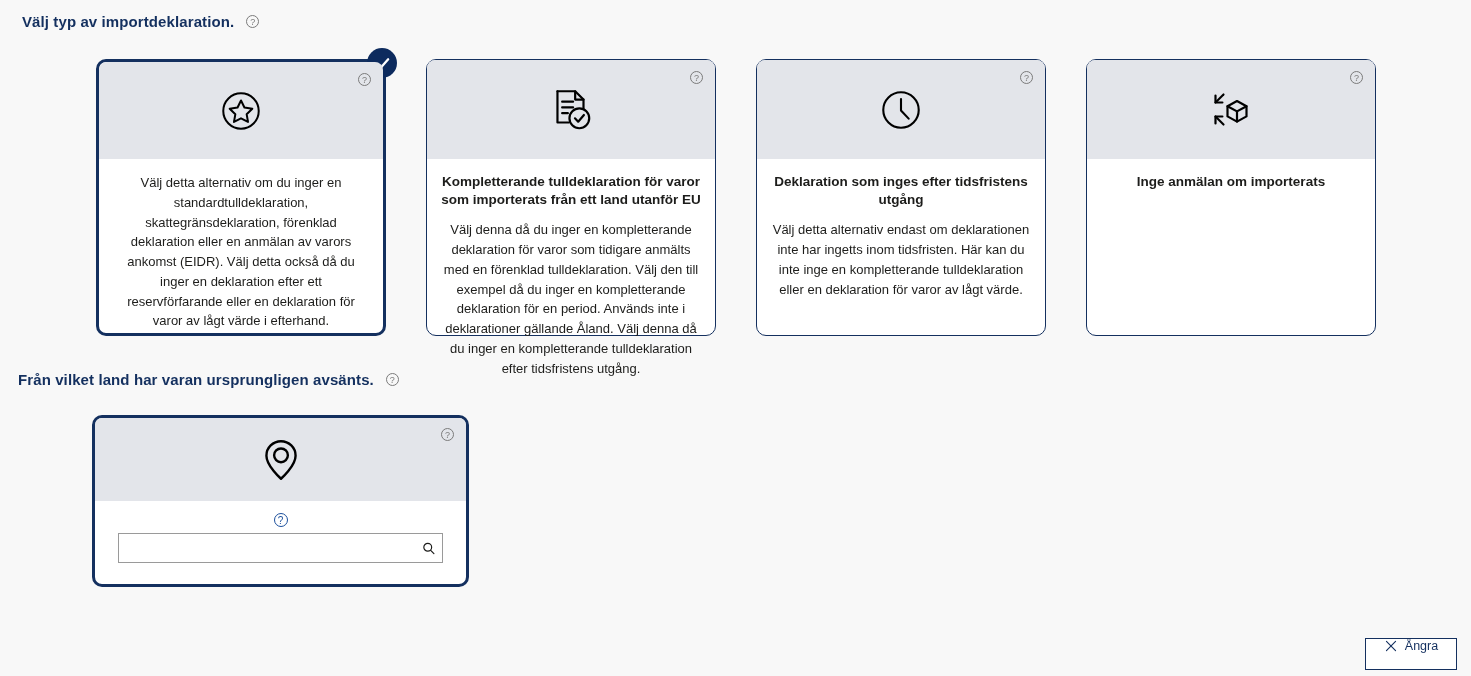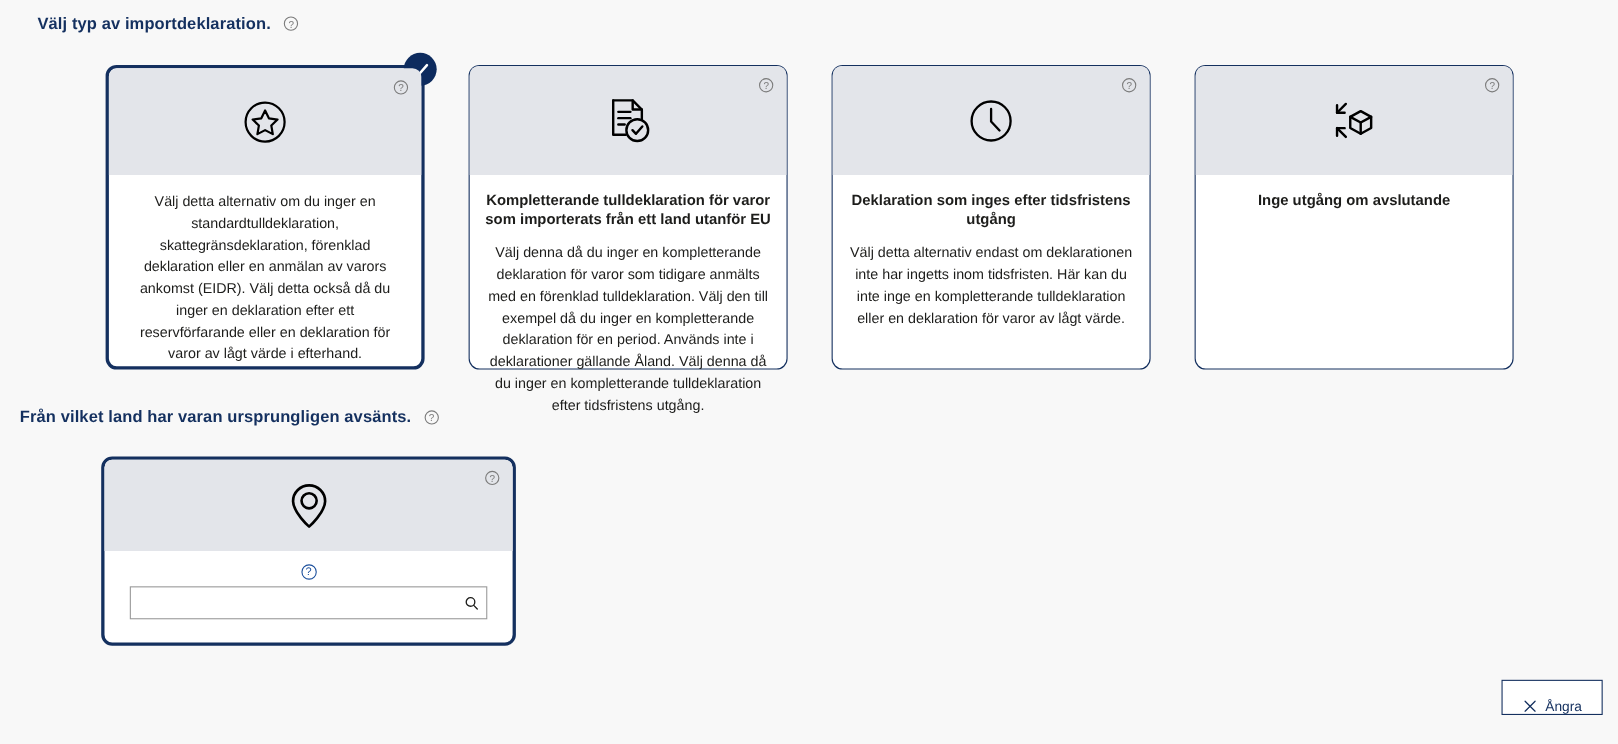--- a/index.html
+++ b/index.html
@@ -19,21 +19,21 @@
   
   .section-heading {
     display: flex;
     align-items: center;
     gap: 12px;
     color: #14305f;
     font-size: 15px;
     font-weight: bold;
     letter-spacing: .1px;
   }
-  .heading-1 { position: absolute; left: 34px; top: 13px; }
+  .heading-1 { position: absolute; left: 22px; top: 13px; }
   .heading-2 { position: absolute; left: 18px; top: 371px; }
 
   
   .help-icon {
     width: 13px;
     height: 13px;
     border-radius: 50%;
     border: 1px solid #7b7b7b;
     color: #7b7b7b;
     font-size: 9px;
@@ -199,30 +199,30 @@
     cursor: pointer;
     display: flex;
     align-items: center;
     justify-content: center;
   }
 
   
   .cancel-btn {
     position: absolute;
     right: 14px;
-    bottom: 26px;
+    bottom: 6px;
     width: 92px;
     height: 32px;
     background: #ffffff;
     border: 1px solid #14305f;
     color: #14305f;
     font-size: 12.5px;
     font-family: "Liberation Sans", sans-serif;
     display: flex;
-    align-items: flex-end;
+    align-items: flex-start;
     justify-content: center;
     gap: 7px;
     cursor: pointer;
     border-radius: 0;
     box-sizing: border-box;
   }
   .cancel-btn .x-icon {
     display: flex;
     align-items: center;
   }
@@ -298,21 +298,21 @@
         <polygon points="30,15 39.5,20.2 39.5,30.4 30,35.6 20.5,30.4 20.5,20.2"></polygon>
         <polyline points="20.5,20.2 30,25.4 39.5,20.2"></polyline>
         <line x1="30" y1="25.4" x2="30" y2="35.6"></line>
         <line x1="16.5" y1="8.5" x2="8.5" y2="16.5"></line>
         <polyline points="8.5,9.6 8.5,16.5 15.4,16.5"></polyline>
         <line x1="16.5" y1="38.5" x2="8.5" y2="30.5"></line>
         <polyline points="8.5,37.4 8.5,30.5 15.4,30.5"></polyline>
       </svg>
     </div>
     <div class="card-body">
-      <div class="card-title">Inge utgång om avslutande</div>
+      <div class="card-title">Inge anmälan om importerats</div>
     </div>
   </div>
 
 </div>
 
 <div class="section-heading heading-2">
   <span>Från vilket land har varan ursprungligen avsänts.</span>
   <span class="help-icon">?</span>
 </div>
 

